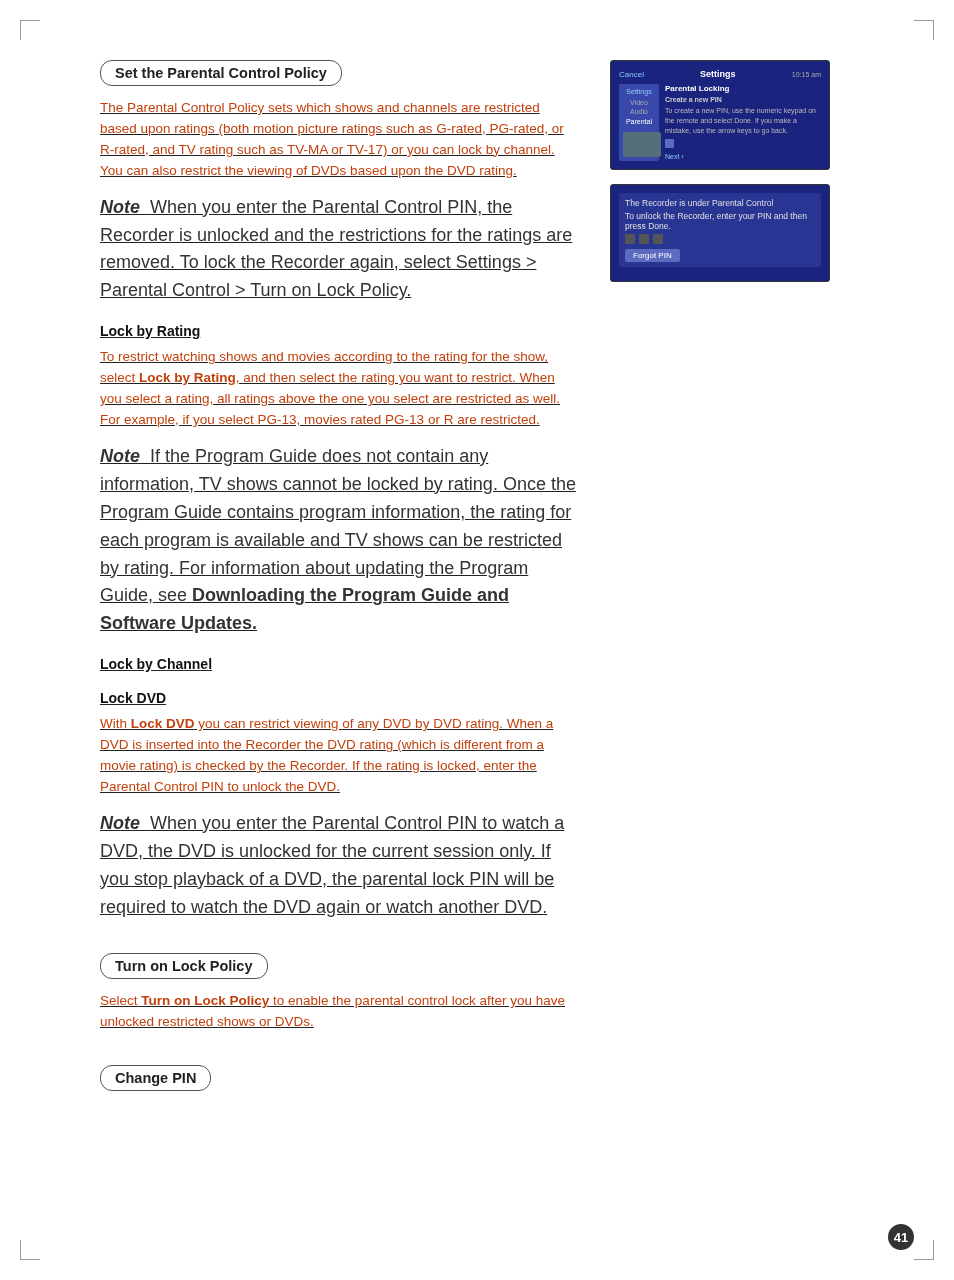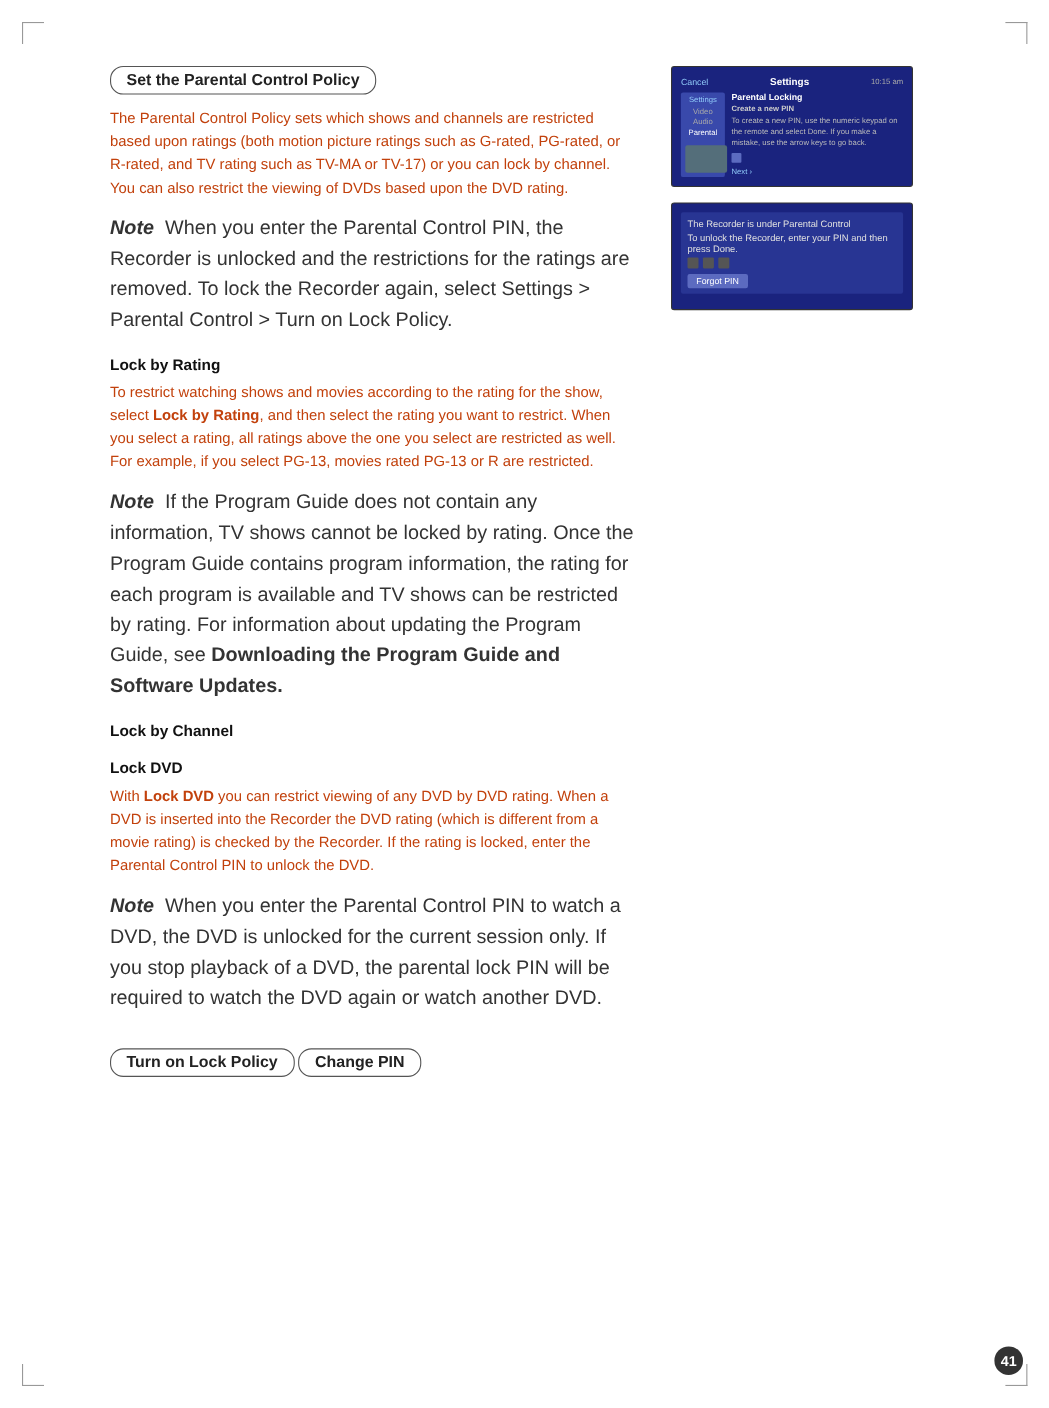--- a/index.html
+++ b/index.html
@@ -34,20 +34,21 @@
 
     
     .content-area {
       display: flex;
       gap: 30px;
     }
 
     .main-text {
       flex: 1;
       max-width: 480px;
+      text-decoration: underline;
     }
 
     .sidebar-images {
       width: 220px;
       flex-shrink: 0;
     }
 
     
     .section-heading {
       display: inline-block;
@@ -213,21 +214,21 @@
       height: 25px;
       background: #546e7a;
       border-radius: 2px;
       margin-top: 6px;
     }
 
     
     .page-number {
       position: absolute;
       bottom: 30px;
-      right: 24px;
+      right: 40px;
       width: 26px;
       height: 26px;
       background: #333;
       color: white;
       border-radius: 50%;
       display: flex;
       align-items: center;
       justify-content: center;
       font-size: 13px;
       font-weight: bold;
@@ -270,20 +271,21 @@
       
       <div class="sub-heading">Lock DVD</div>
       <p class="body-text">With <strong>Lock DVD</strong> you can restrict viewing of any DVD by DVD rating. When a DVD is inserted into the Recorder the DVD rating (which is different from a movie rating) is checked by the Recorder. If the rating is locked, enter the Parental Control PIN to unlock the DVD.</p>
 
       <p class="note-text">
         <span class="note-label">Note</span>&nbsp;&nbsp;<span>When you enter the Parental Control PIN to watch a DVD, the DVD is unlocked for the current session only. If you stop playback of a DVD, the parental lock PIN will be required to watch the DVD again or watch another DVD.</span>
       </p>
 
       
       <div class="section-heading" style="margin-top: 20px;">Turn on Lock Policy</div>
+      <p class="body-text">Select <strong>Turn on Lock Policy</strong> to enable the parental control lock after you have unlocked restricted shows or DVDs.</p>
 
       
       <div class="section-heading" style="margin-top: 20px;">Change PIN</div>
 
     </div>
 
     <div class="sidebar-images">
 
       <div class="screen-mockup">
         <div class="screen2-header">

